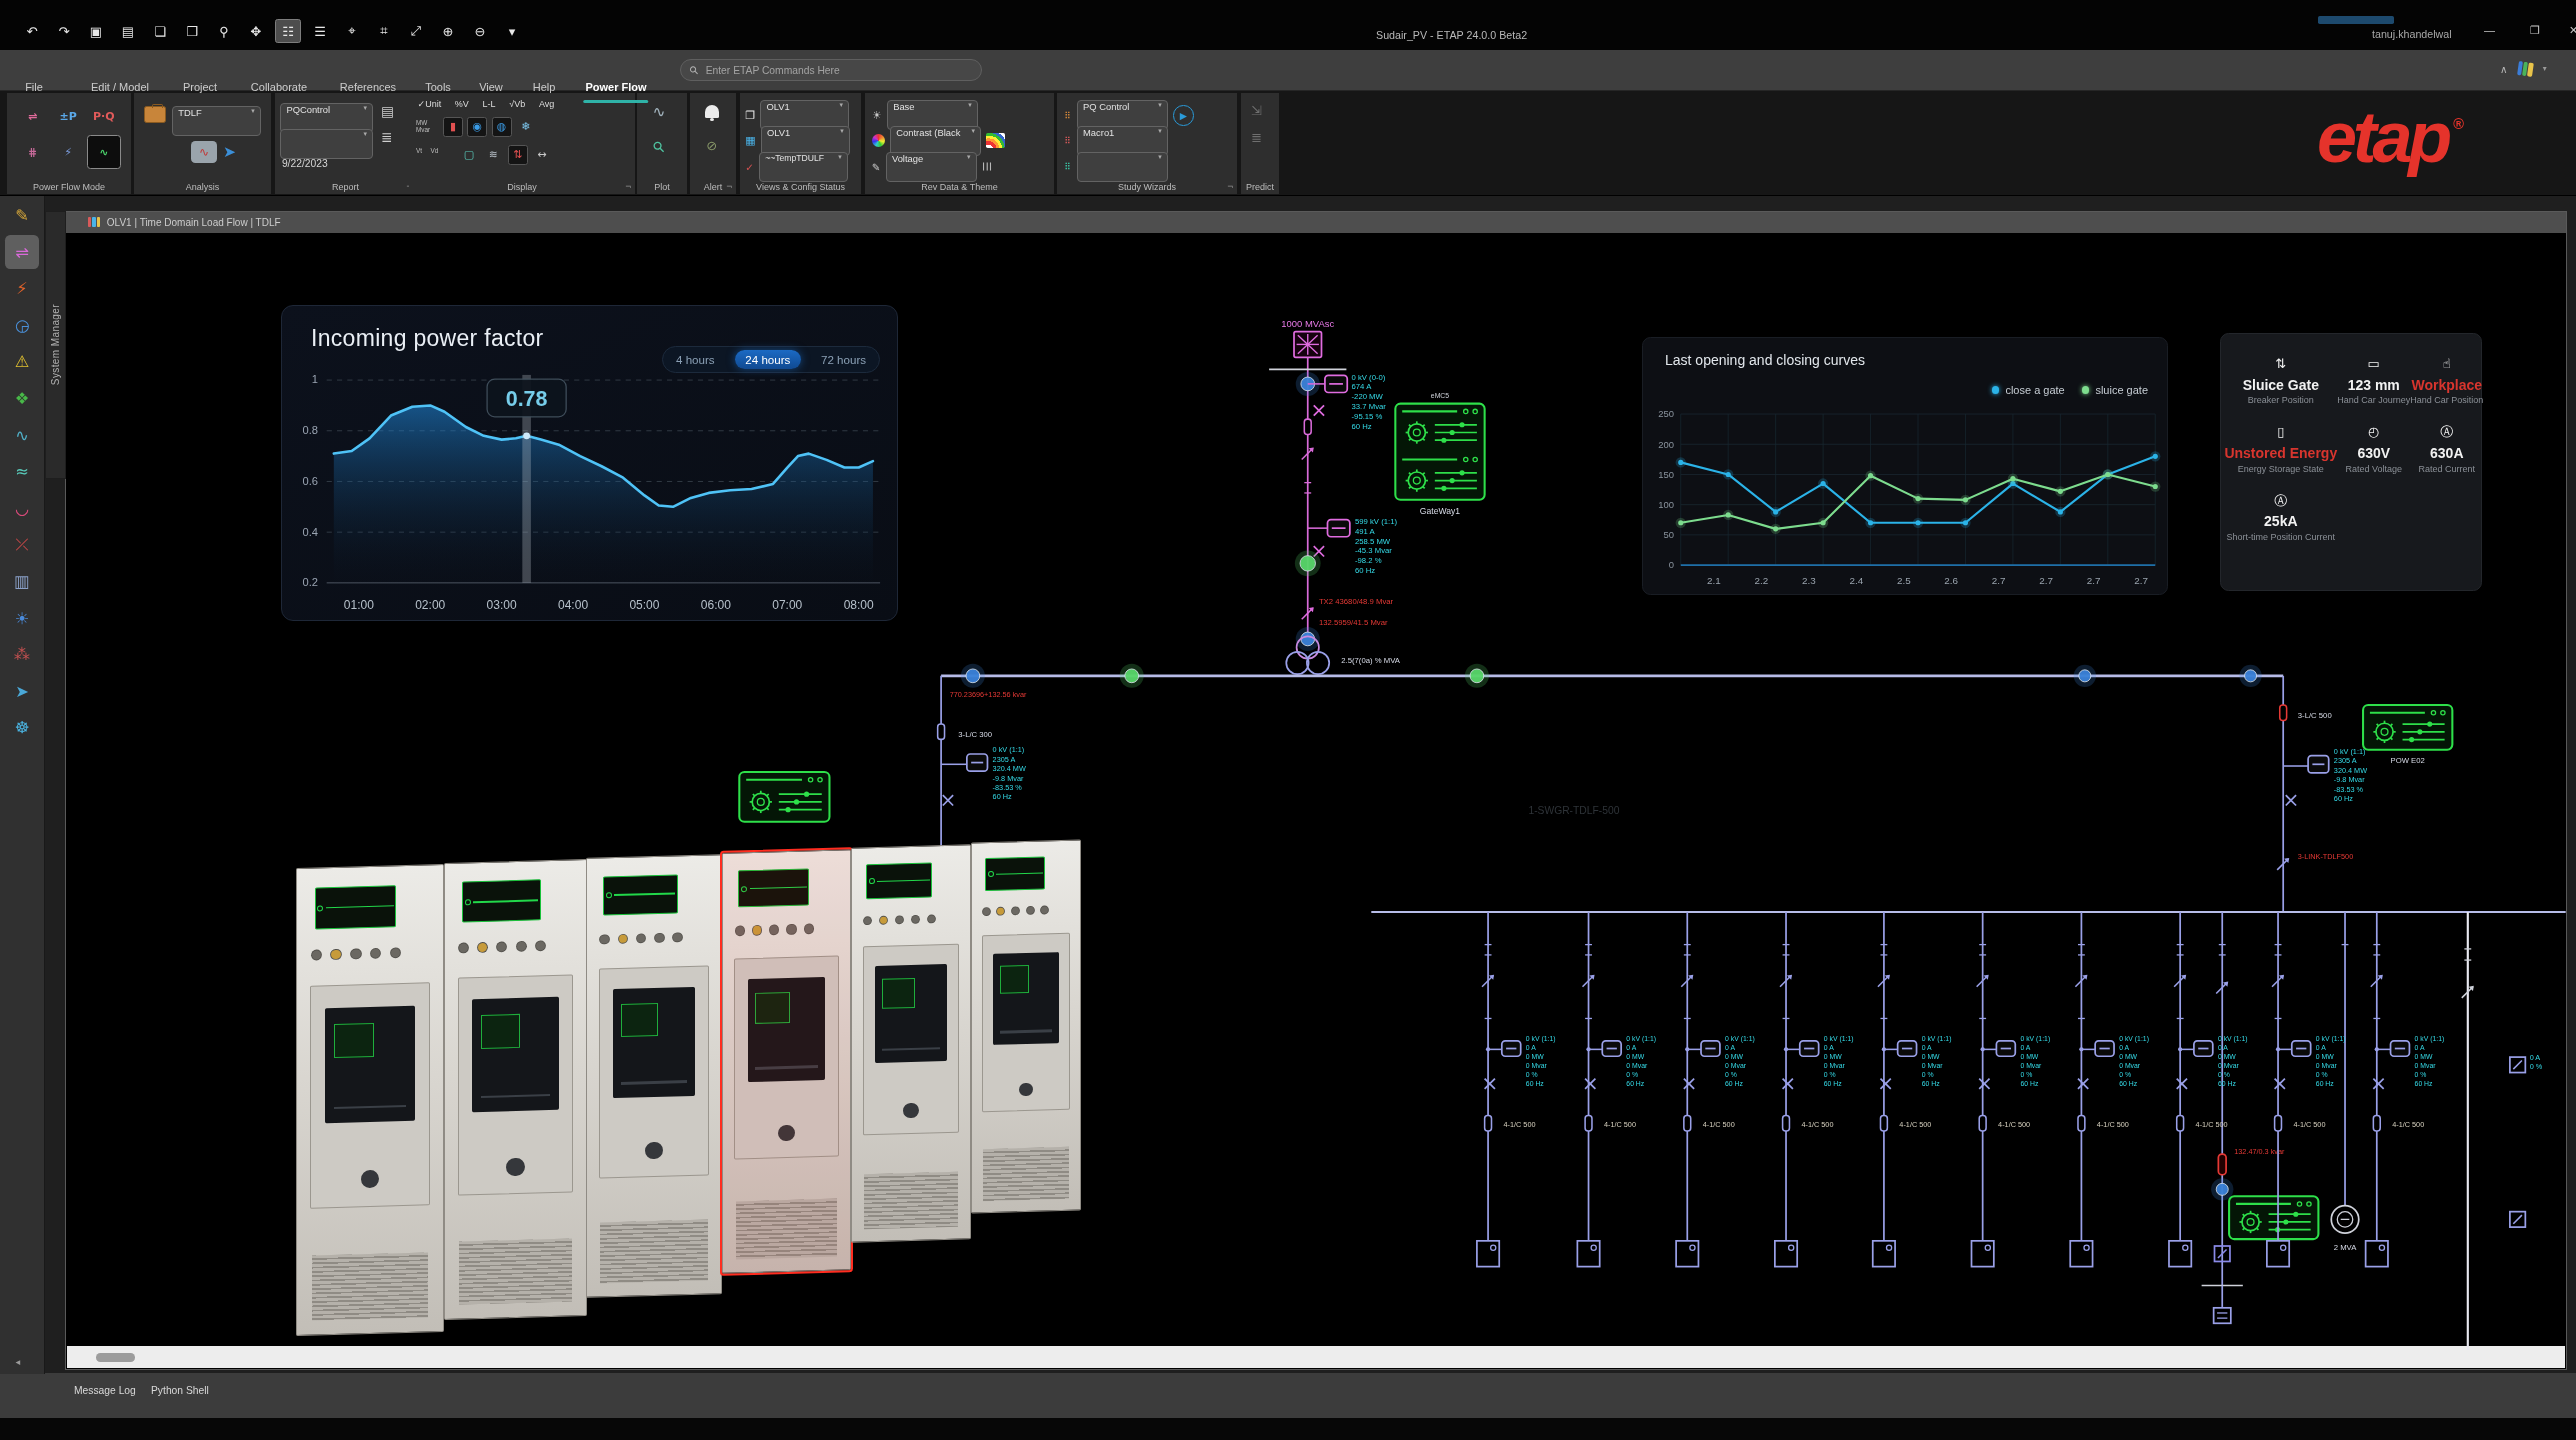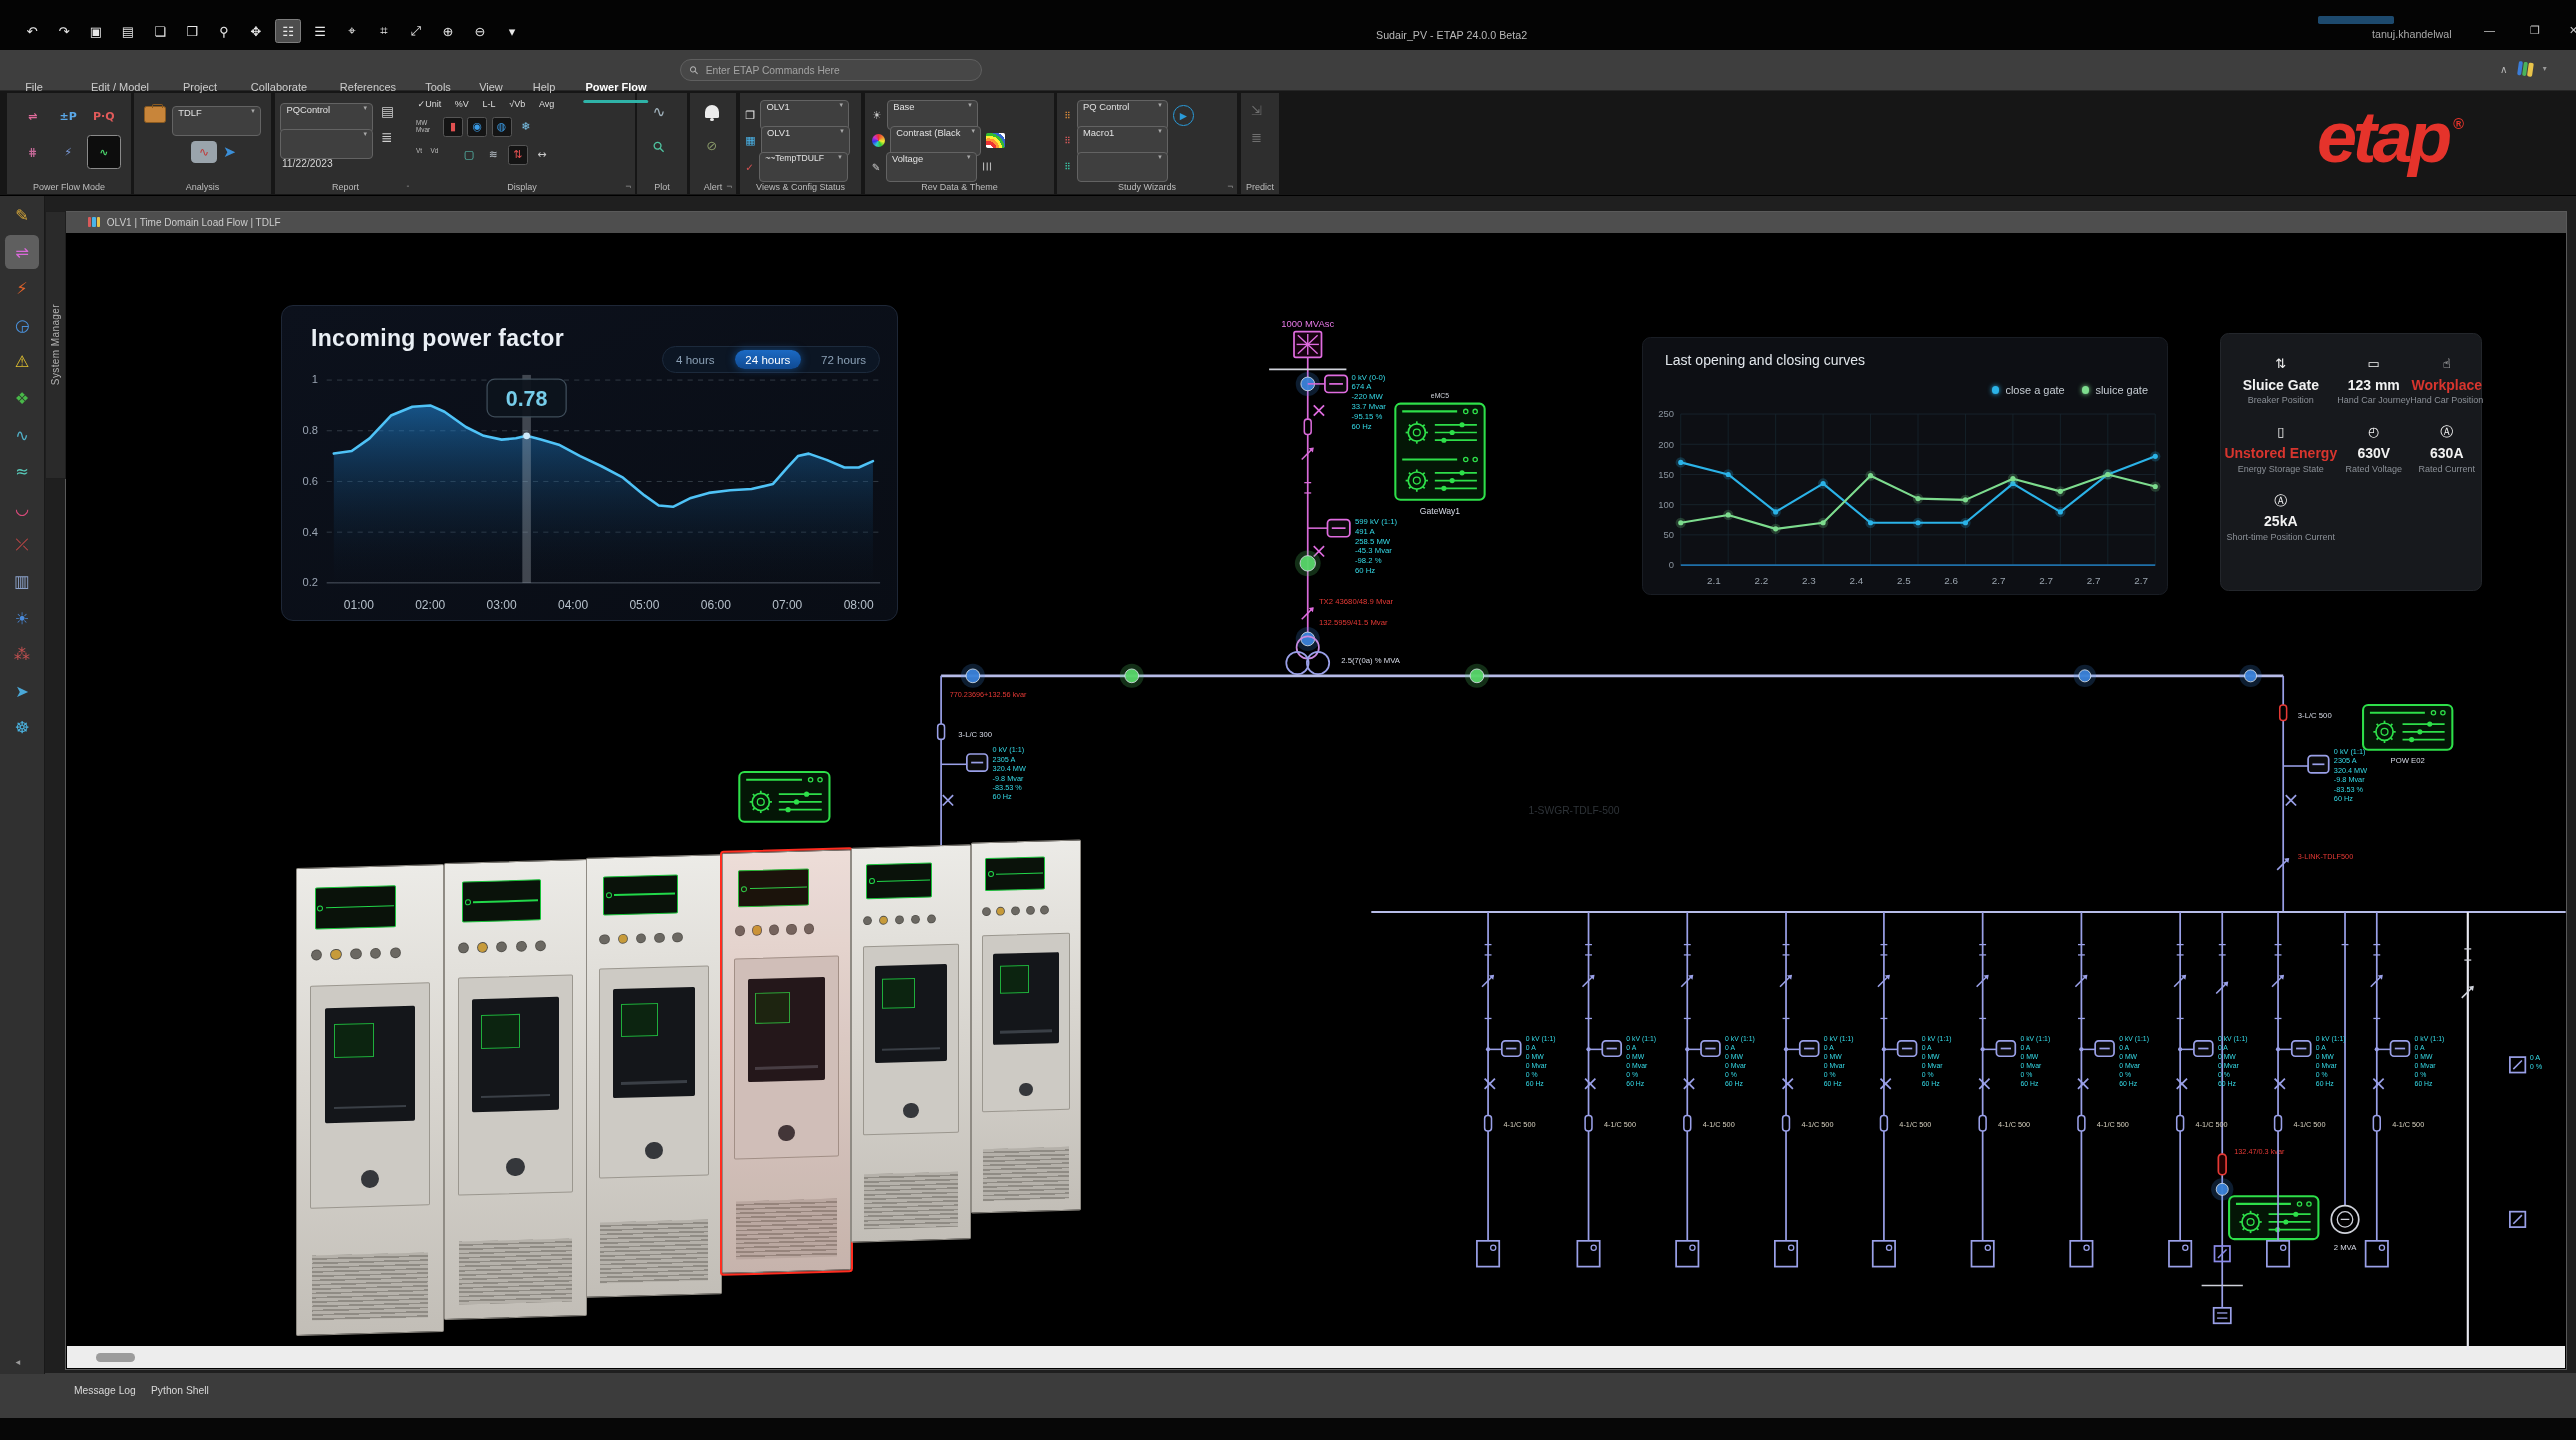--- a/index.html
+++ b/index.html
@@ -90,21 +90,21 @@
 .cab-btns i:nth-child(2){background:#c79b3a}
 .cab-door{position:absolute;left:9%;top:25%;width:82%;height:48%;background:#cdcac4;border:0.9px solid #9b978f;border-radius:1.7px}
 .cab-face{position:absolute;left:12%;top:10%;width:76%;height:52%;background:#14161a;border-radius:1.7px}
 .cab-face i{position:absolute;left:10%;top:14%;width:45%;height:30%;background:#0c2410;border:0.9px solid #1fae3c}
 .cab-face b{position:absolute;left:10%;bottom:12%;width:80%;height:2.6px;background:#3a3f46}
 .cab-knob{position:absolute;left:42%;bottom:8%;width:16%;padding-top:16%;border-radius:50%;background:#35373b}
 .cab-vent{position:absolute;left:10%;bottom:3%;width:80%;height:14%;background:repeating-linear-gradient(180deg,#b5b1aa 0 2.6px,#8f8b84 2.6px 4.3px)}
 
 .panel{position:absolute;z-index:5}
 #pf-panel{left:281px;top:305px;width:617px;height:316px;background:linear-gradient(155deg,#0c111c,#090d15);border:0.9px solid #1e2737;border-radius:12px;box-shadow:0 8.6px 29px rgba(0,0,0,.65)}
-#pf-title{position:absolute;left:29px;top:19px;font-size:23px;font-weight:700;color:#eaeff5;letter-spacing:0.3px}
+#pf-title{position:absolute;left:29px;top:19px;font-size:23px;font-weight:400;color:#eaeff5;letter-spacing:0.3px}
 #pf-tabs{position:absolute;right:17px;top:40px;background:#0c1624;border:0.9px solid #1c2a3c;border-radius:13.7px;padding:2.6px;display:flex;gap:10px}
 .htab{font-size:11.6px;color:#8ba0b5;padding:3.4px 10.3px;border-radius:11px;white-space:nowrap}
 .htab.active{background:linear-gradient(180deg,#1b6ac4,#104a92);color:#fff;box-shadow:0 0 8.6px rgba(30,120,220,.5)}
 #pf-chart{position:absolute;left:0;top:62px}
 #curves-panel{left:1642px;top:337px;width:526px;height:258px;background:#0d0f14;border:0.9px solid #191d24;border-radius:8.6px}
 #curves-title{position:absolute;left:22px;top:13.7px;font-size:14px;color:#e2e7ec;font-weight:400}
 #curves-legend{position:absolute;right:19px;top:46px;display:flex;gap:17px}
 #curves-legend .li{display:flex;align-items:center;gap:6px;font-size:11px;color:#c6cdd4}
 #curves-legend .dot{width:7.7px;height:7.7px;border-radius:50%}
 #curves-chart{position:absolute;left:0;top:69px}
@@ -204,21 +204,21 @@
       <div class="dd" style="position:absolute;left:5.2px;top:10.3px;width:93px">
         <span>PQControl</span>
           <span class="cv ico">▾</span>
         </div>
       <span class="ico" style="position:absolute;left:106px;top:10.3px;color:#cfcfcf;font-size:13.7px">▤</span>
       <div class="dd" style="position:absolute;left:5.2px;top:36px;width:93px">
         <span></span>
           <span class="cv ico">▾</span>
         </div>
       <span class="ico" style="position:absolute;left:106px;top:36px;color:#cfcfcf;font-size:13.7px">≣</span>
-      <div style="position:absolute;left:6.9px;top:65px;font-size:10.3px;color:#d6d6d6">11/22/2023</div>
+      <div style="position:absolute;left:6.9px;top:65px;font-size:10.3px;color:#d6d6d6">9/22/2023</div>
       <span class="launcher ico">⌐</span>
       <div class="rlabel">Report</div>
     </div>
     <div class="rsec" id="sec-display">
       <div id="disp-toggles" style="position:absolute;left:8.6px;top:6px;display:flex;gap:13.7px">
           <span class="toggl">✓Unit</span>
           <span class="toggl">%V</span>
           <span class="toggl">L-L</span>
           <span class="toggl">√Vb</span>
           <span class="toggl">Avg</span>

